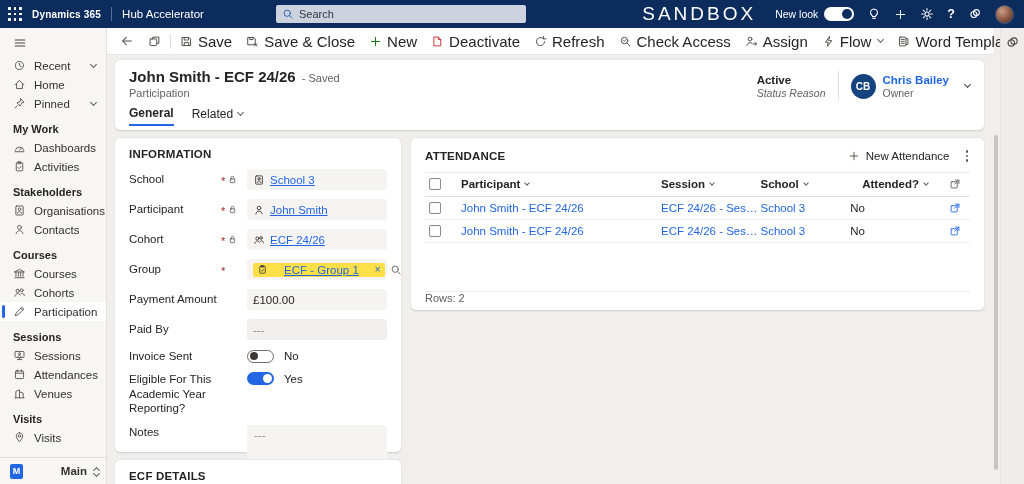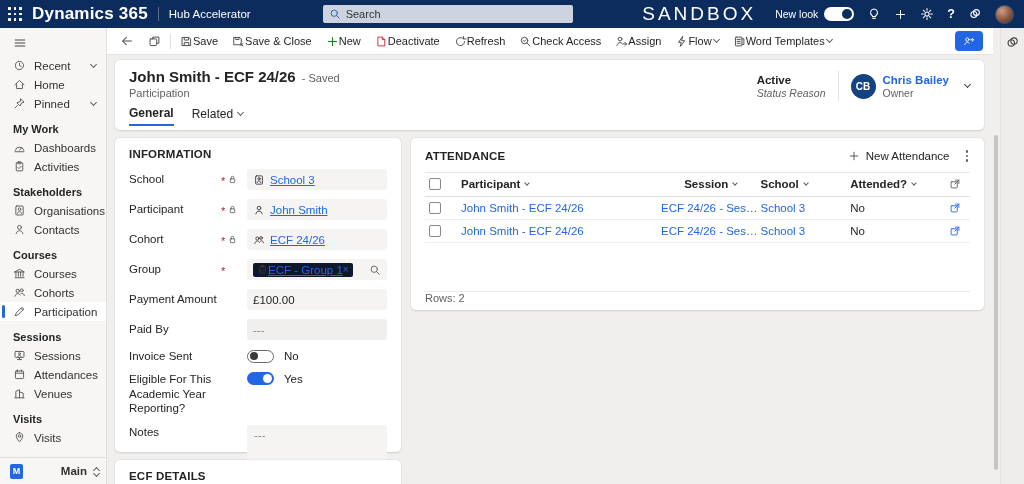--- a/index.html
+++ b/index.html
@@ -10,21 +10,21 @@
   
   .ic { fill:none; stroke:currentColor; stroke-width:1.2; stroke-linecap:round; stroke-linejoin:round; flex:none; }
   .chv { display:inline-block; width:5px; height:5px; border-right:1.3px solid currentColor;
          border-bottom:1.3px solid currentColor; transform:rotate(45deg); margin-top:-3px; }
   .chv.up { transform:rotate(-135deg); margin-top:2px; }
 
   
   .topbar { height:28px; background:#0c2c5e; display:flex; align-items:center; padding:0 10px 0 8px; gap:10px; color:#fff; }
   .waffle { width:14px; height:14px; display:grid; grid-template-columns:repeat(3,1fr); gap:2.5px; cursor:pointer; }
   .waffle i { width:2.5px; height:2.5px; background:#fff; border-radius:0.5px; }
-  .brand { font-size:17px; font-weight:700; letter-spacing:.2px; white-space:nowrap; }
+  .brand { font-size:10px; font-weight:700; letter-spacing:.2px; white-space:nowrap; }
   .tb-div { width:1px; height:14px; background:#5a6c8f; }
   .areaname { font-size:11.5px; white-space:nowrap; }
   .searchbox { margin-left:62px; width:250px; height:18px; background:#ccd3de; border-radius:2px;
                display:flex; align-items:center; padding:0 6px; gap:5px; color:#1f2a3d; }
   .searchbox svg { color:#1f5bb0; }
   .searchbox input { flex:1; border:none; background:transparent; outline:none; font-size:11px;
                      font-family:"Liberation Sans",sans-serif; color:#1b1a19; }
   .searchbox input::placeholder { color:#30353c; }
   .tb-right { margin-left:auto; display:flex; align-items:center; gap:13px; }
   .sandbox { font-size:19px; font-weight:300; letter-spacing:3px; color:#fff; margin-right:6px; }
@@ -54,22 +54,22 @@
   .sb-foot { margin-top:auto; border-top:1px solid #e1dfdd; height:27px; display:flex; align-items:center;
              padding:0 7px 0 10px; gap:7px; cursor:pointer; background:#f7f6f5; }
   .sb-foot .badge { width:15px; height:15px; background:#2266E3; color:#fff; font-size:9px; font-weight:700;
                     border-radius:2px; display:flex; align-items:center; justify-content:center; }
   .sb-foot .lbl { font-size:11.5px; font-weight:700;padding-left:31px; }
   .sb-foot .updown { margin-left:auto; display:flex; flex-direction:column; gap:1px; color:#5f5e5c; }
 
   
   .main { flex:1; min-width:0; display:flex; flex-direction:column; }
   .cmdbar { height:27px; background:#fff; border-bottom:1px solid #e7e5e3; display:flex; align-items:center; padding:0 10px 0 6px; }
-  .cmd { display:flex; align-items:center; height:21px; padding:0 7px; border:none; background:none;
-         font-family:"Liberation Sans",sans-serif; font-size:11px; color:#242424; cursor:pointer; border-radius:3px; white-space:nowrap; }
+  .cmd { display:flex; align-items:center; gap:5px; height:21px; padding:0 7px; border:none; background:none;
+         font-family:"Liberation Sans",sans-serif; font-size:15px; color:#242424; cursor:pointer; border-radius:3px; white-space:nowrap; }
   .cmd .ic { color:#4f4d4b; }
   .cmd .chv { color:#5f5e5c; margin-left:2px; }
   .cmd-div { width:1px; height:15px; background:#e0dedc; margin:0 2px; flex:none; }
   .share-btn { margin-left:auto; background:#2266E3; color:#fff; border:none; border-radius:4px; height:20px;
                display:flex; align-items:center; gap:5px; padding:0 8px; font-size:11.5px;
                font-family:"Liberation Sans",sans-serif; cursor:pointer; }
 
   .content { flex:1; padding:5px 9px 0 8px; overflow:hidden; display:flex; flex-direction:column; }
   .card { background:#fff; border-radius:5px; box-shadow:0 0.6px 2px rgba(0,0,0,.14); }
 
@@ -104,21 +104,21 @@
   .frow.top { align-items:flex-start; }
   .flabel { width:92px; flex:none; font-size:11.5px; color:#242424; line-height:1.25; }
   .fmeta { width:26px; flex:none; display:flex; align-items:center; gap:2px; justify-content:flex-start; }
   .req { color:#a4262c; font-size:11px; margin-top:2px; }
   .lock { color:#5f5e5c; }
   .fctl { flex:1; min-width:0; }
   .fbox { background:#f5f4f3; border-radius:3px; height:21px; display:flex; align-items:center; padding:0 6px; gap:5px; font-size:11.5px; }
   .fbox .ficon { color:#3b3a39; }
   .flink { color:#2266E3; text-decoration:underline; cursor:pointer; white-space:nowrap; overflow:hidden; text-overflow:ellipsis; }
   .fbox.disabled { background:#f0efee; color:#8a8886; }
-  .ftag { background:#0f172a; border-radius:2px; display:flex; align-items:flex-start; gap:0; padding:1px 4px; }
+  .ftag { background:#fde047; border-radius:2px; display:flex; align-items:flex-start; gap:16px; padding:1px 4px; }
   .ftag .x { color:#2266E3; font-size:10px; cursor:pointer; text-decoration:none; }
   .fsearch { margin-left:auto; color:#5f5e5c; cursor:pointer; }
   .tglrow { display:flex; align-items:center; gap:10px; font-size:11.5px; }
   .tgl { width:27px; height:13px; border-radius:7px; position:relative; cursor:pointer; flex:none; }
   .tgl.off { background:#fff; border:1px solid #6b6a69; }
   .tgl.off i { position:absolute; left:1.5px; top:1.5px; width:8px; height:8px; border-radius:50%; background:#3b3a39; }
   .tgl.on { background:#2266E3; }
   .tgl.on i { position:absolute; right:2px; top:2px; width:9px; height:9px; border-radius:50%; background:#fff; }
   .notesbox { background:#f5f4f3; border-radius:3px; height:62px; font-size:11.5px; color:#8a8886; padding:4px 7px; }
 
@@ -136,23 +136,23 @@
 
   .tbl { margin-top:8px; }
   .trow { display:flex; align-items:center; }
   .thead { height:25px; border-top:1px solid #ebe9e7; border-bottom:1px solid #e1dfdd; font-size:11.5px; font-weight:700; color:#242424; }
   .th { display:flex; align-items:center; gap:5px; cursor:pointer; }
   .th .chv { width:4px; height:4px; color:#5f5e5c; }
   .tdata { height:23px; border-bottom:1px solid #f0eeec; font-size:11.5px; }
   .c-check { width:36px; flex:none; display:flex; justify-content:flex-start; padding-left:4px; }
   .cbx { width:12px; height:12px; border:1px solid #8a8886; border-radius:2px; background:#fff; cursor:pointer; }
   .c-part { flex:2.05; min-width:0; }
-  .c-sess { flex:1.02; min-width:0;justify-content:center; }
+  .c-sess { flex:1.02; min-width:0; }
   .c-sch  { flex:0.92; min-width:0; }
-  .c-att  { flex:0.92; min-width:0; }
+  .c-att  { flex:0.92; min-width:0;justify-content:center; }
   .c-open { width:30px; flex:none; display:flex; justify-content:center; }
   .tlink { color:#2266E3; cursor:pointer; white-space:nowrap; overflow:hidden; text-overflow:ellipsis; }
   .openic { color:#2266E3; cursor:pointer; }
   .att-footer { margin-top:auto; border-top:1px solid #eceae8; padding-top:0; font-size:11px; color:#616161; }
 
   
   .vscroll { width:7px; flex:none; position:relative; }
   .vscroll .thumb { position:absolute; left:1px; top:107px; width:4px; height:335px; background:#c7c5c3; border-radius:2px; cursor:pointer; }
   .rail { width:24px; flex:none; background:#efedeb; border-left:1px solid #e5e3e1; display:flex; justify-content:center; padding-top:7px; }
   .rail .ic { color:#484644; cursor:pointer; }

